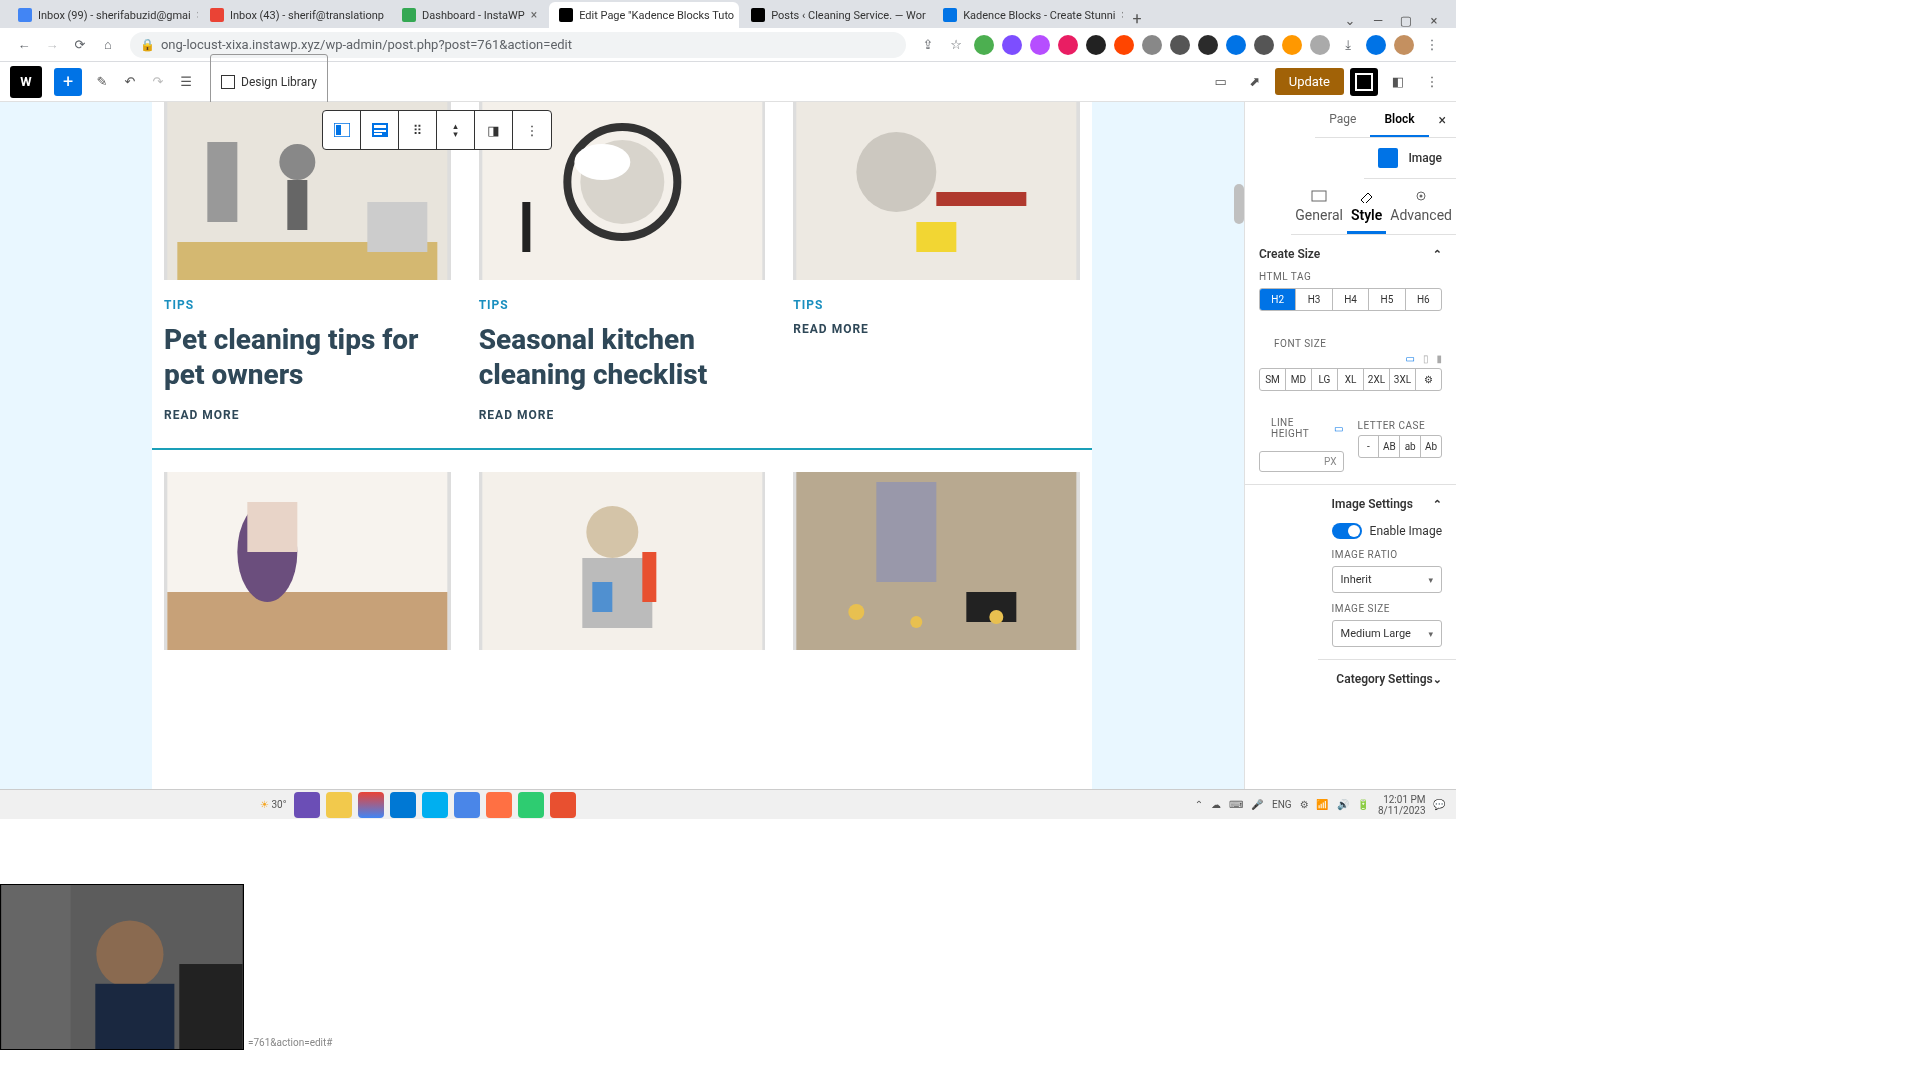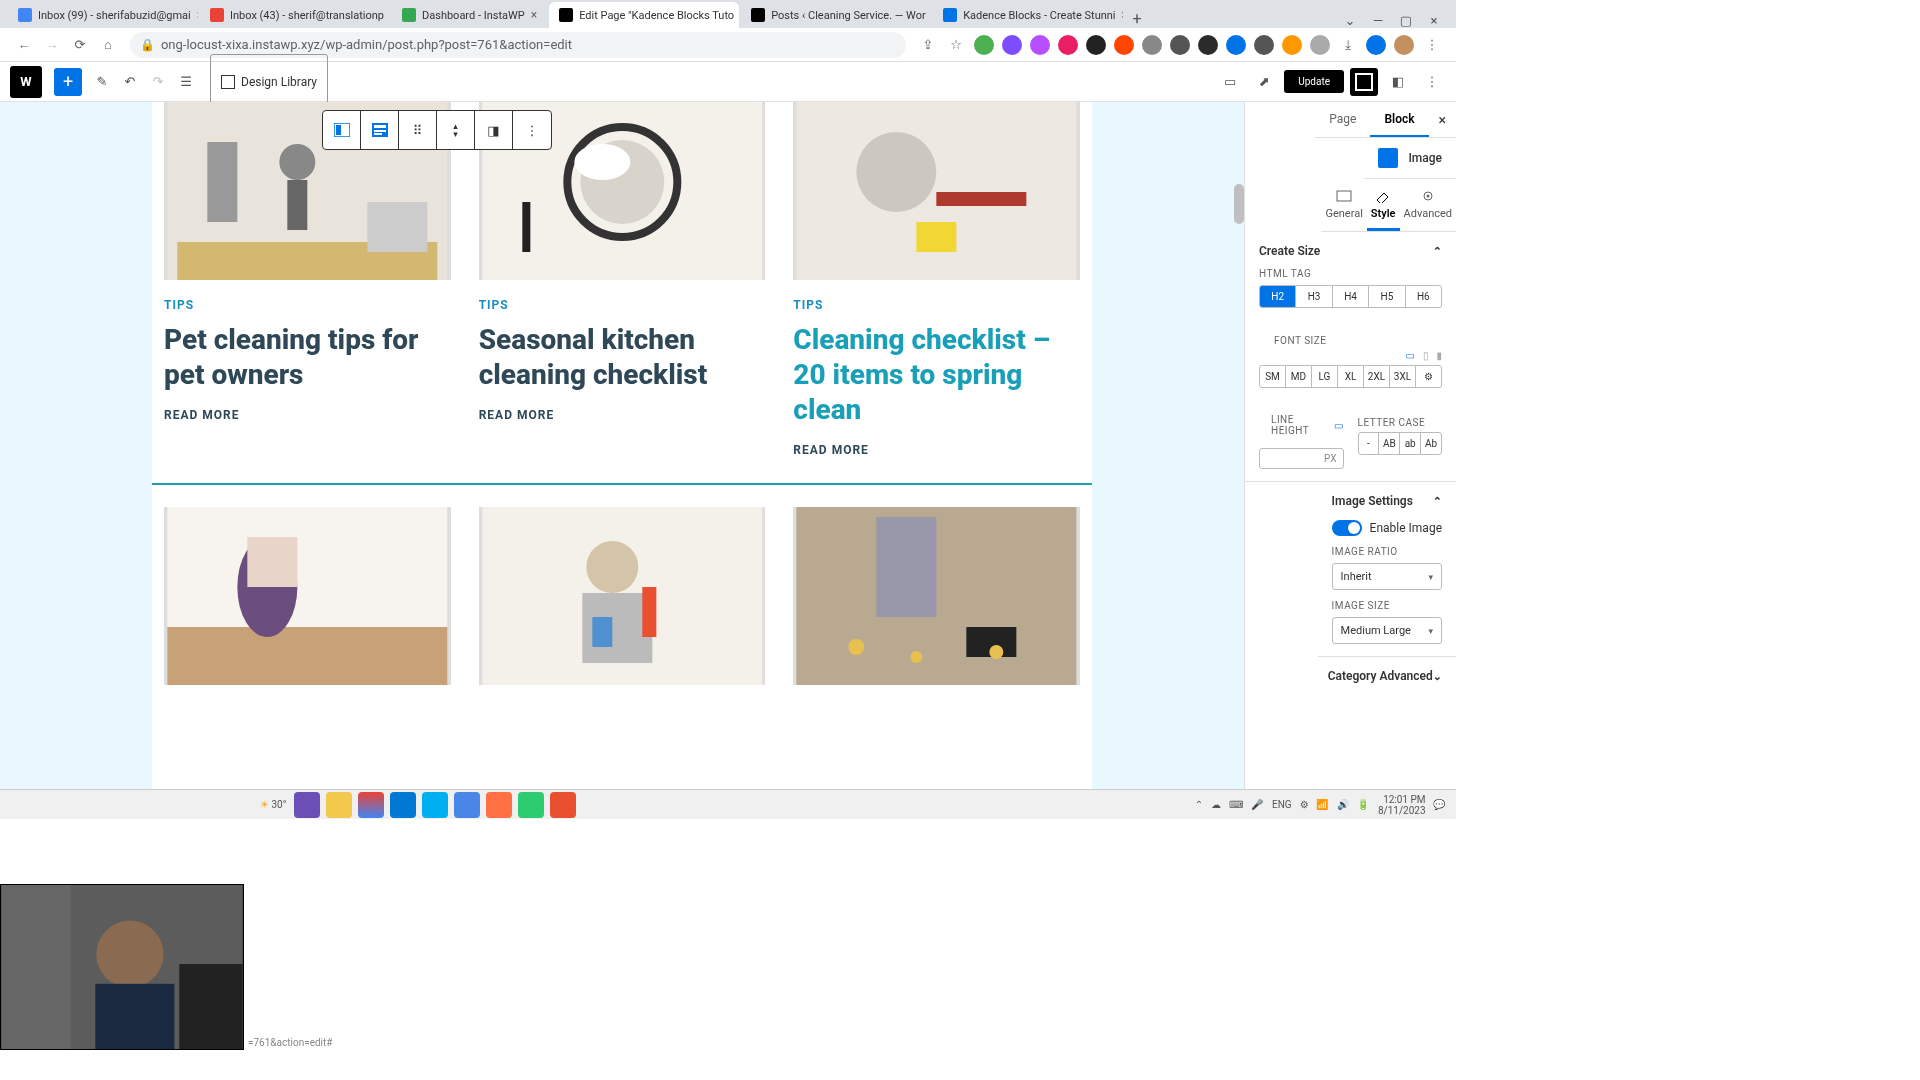--- a/index.html
+++ b/index.html
@@ -24,21 +24,21 @@
 .wctrl span { width: 28px; text-align: center; color: #555; }
 
 
 .wp-topbar { height: 40px; background: #fff; display: flex; align-items: center; padding: 0 10px; border-bottom: 1px solid #e0e0e0; position: relative; }
 .wp-logo { width: 32px; height: 32px; background: #000; border-radius: 3px; display: flex; align-items: center; justify-content: center; color: #fff; font-weight: bold; margin-right: 12px; }
 .wp-add { width: 28px; height: 28px; background: #0073e6; border-radius: 3px; color: #fff; display: flex; align-items: center; justify-content: center; font-size: 18px; margin-right: 6px; }
 .wp-tool { width: 28px; height: 28px; display: flex; align-items: center; justify-content: center; color: #555; }
 .design-lib { border: 1px solid #999; border-radius: 3px; padding: 20px 10px; margin-left: 10px; display: flex; align-items: center; font-size: 12px; }
 .design-lib .dl-icon { width: 14px; height: 14px; border: 1px solid #333; margin-right: 6px; }
 .wp-right { margin-left: auto; display: flex; align-items: center; gap: 6px; }
-.update-btn { background: #000000; color: #fff; padding: 6px 14px; border-radius: 3px; font-size: 10px; }
+.update-btn { background: #a16207; color: #fff; padding: 6px 14px; border-radius: 3px; font-size: 13px; }
 .black-icon { width: 28px; height: 28px; background: #000; border-radius: 3px; display: flex; align-items: center; justify-content: center; }
 .black-icon::after { content: ""; width: 14px; height: 14px; border: 2px solid #fff; }
 
 
 .main { flex: 1; display: flex; overflow: hidden; }
 .editor { flex: 1; background: #e9f7ff; display: flex; justify-content: center; overflow: auto; position: relative; }
 .editor-inner { width: 940px; background: #fff; margin: 0; padding: 0; position: relative; }
 
 
 .block-toolbar { position: absolute; top: 8px; left: 170px; display: flex; background: #fff; border: 1px solid #333; border-radius: 4px; height: 40px; z-index: 10; }
@@ -58,21 +58,21 @@
 
 
 .sidebar { width: 212px; background: #fff; border-left: 1px solid #e0e0e0; display: flex; flex-direction: column; font-size: 12px; position: relative; align-items: flex-end; }
 .sb-tabs { display: flex; border-bottom: 1px solid #e0e0e0; height: 36px; }
 .sb-tab { padding: 10px 14px; color: #666; }
 .sb-tab.active { color: #000; border-bottom: 2px solid #0073e6; font-weight: 600; }
 .sb-close { margin-left: auto; padding: 10px; font-size: 14px; }
 .sb-block { display: flex; align-items: center; padding: 10px 14px; font-weight: 500; border-bottom: 1px solid #e0e0e0; }
 .sb-block .icon { width: 20px; height: 20px; background: #0073e6; margin-right: 10px; border-radius: 2px; }
 .sb-subtabs { display: flex; border-bottom: 1px solid #e0e0e0; }
-.sb-subtab { flex: 1; text-align: center; padding: 10px 4px 8px; color: #555; font-size: 11px; }
+.sb-subtab { flex: 1; text-align: center; padding: 10px 4px 8px; color: #555; font-size: 14px; }
 .sb-subtab.active { border-bottom: 3px solid #0073e6; color: #000; font-weight: 600; }
 .sb-subtab .sicon { display: block; margin: 0 auto 4px; width: 18px; height: 14px; }
 .panel { padding: 12px 14px; border-bottom: 1px solid #e0e0e0; }
 .panel-head { display: flex; align-items: center; font-weight: 600; font-size: 12px; margin-bottom: 0; }
 .panel-head .chev { margin-left: auto; font-size: 11px; }
 .label { font-size: 10px; color: #666; letter-spacing: .5px; margin: 10px 0 6px; }
 .btn-row { display: flex; border: 1px solid #bbb; border-radius: 3px; overflow: hidden; }
 .btn-row .b { flex: 1; text-align: center; padding: 5px 0; font-size: 10px; border-right: 1px solid #bbb; }
 .btn-row .b:last-child { border-right: none; }
 .btn-row .b.active { background: #0073e6; color: #fff; }
@@ -248,21 +248,20 @@
           <div class="card">
             <div class="card-img">
               <svg viewBox="0 0 280 178">
                   <rect width="280" height="178" fill="#ede9e2"></rect>
                   <circle cx="100" cy="70" r="40" fill="#ccc8c0"></circle>
                   <rect x="140" y="90" width="90" height="14" fill="#b0392e"></rect>
                   <rect x="120" y="120" width="40" height="30" fill="#f2d633"></rect>
                 </svg>
             </div>
             <div class="cat">TIPS</div>
-            <h2 class="title hover">Cleaning checklist – 20 items to spring clean</h2>
             <div class="readmore">READ MORE</div>
           </div>
         </div>
 
         <div class="grid grid2">
           <div class="card">
             <div class="card-img">
               <svg viewBox="0 0 280 178">
                   <rect width="280" height="178" fill="#f7f3ee"></rect>
                   <rect x="0" y="120" width="280" height="58" fill="#c7a178"></rect>
@@ -388,21 +387,21 @@
           </div>
         <div class="label">IMAGE SIZE</div>
         <div class="select">
             <span>Medium Large</span>
             <span class="chev">▾</span>
           </div>
       </div>
 
       <div class="panel" style="border-bottom:none">
         <div class="panel-head">
-          <span>Category Advanced</span>
+          <span>Category Settings</span>
             <span class="chev">⌄</span>
         </div>
       </div>
     </div>
   </div>
 
   <div class="webcam">
     <svg viewBox="0 0 244 166">
         <rect width="244" height="166" fill="#4a4a4a"></rect>
         <rect x="0" y="0" width="244" height="166" fill="#888" opacity=".3"></rect>

